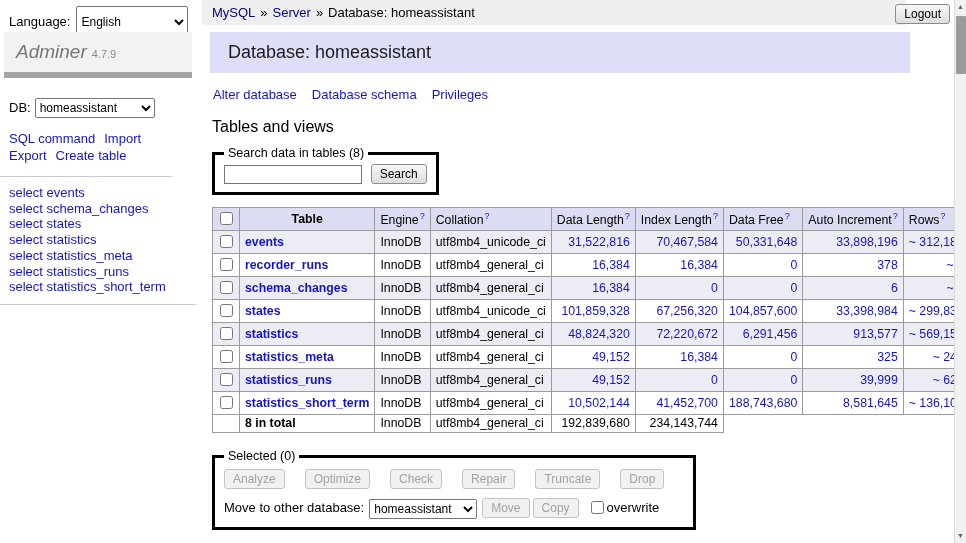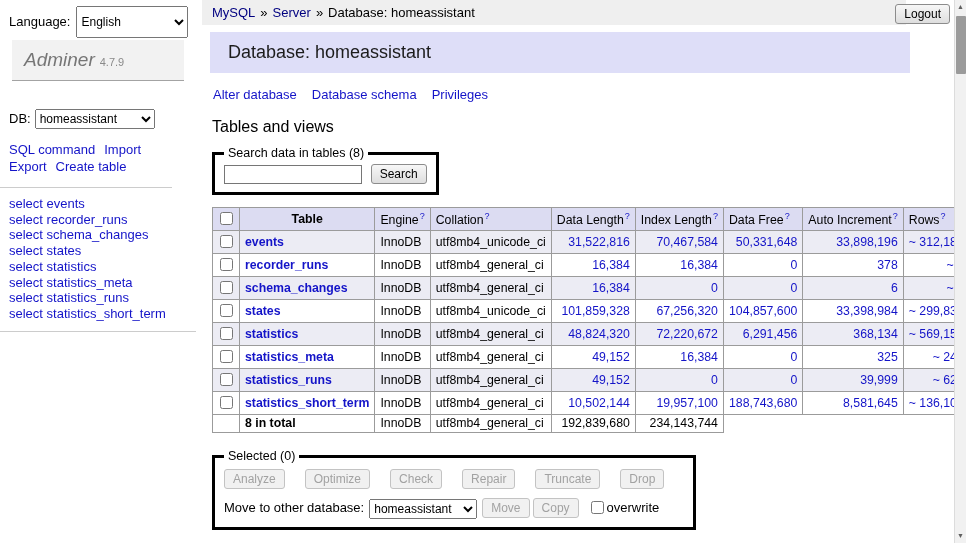--- a/index.html
+++ b/index.html
@@ -26,21 +26,21 @@
   .breadcrumb {
     position:absolute; left:202px; top:0; width:704px; height:25px;
     background:#efefef; line-height:25px; padding:0 10px; white-space:nowrap;
   }
   .breadcrumb a { color:#000080; }
   .breadcrumb .sep { margin:0 5px; }
 
   
   .sidebar { position:absolute; left:0; top:28px; width:196px; }
   .app-h1 {
-    margin:12px; background:#f2f2f2; border-bottom:1px solid #a3a3a3;
+    margin:4px; background:#f2f2f2; border-bottom:6px solid #a3a3a3;
     padding:9px 12px; font-weight:normal; font-size:19px; font-style:italic; color:#767676;
   }
   .app-h1 .ver { font-size:11px; font-style:normal; color:#8a8a8a; margin-left:5px; }
   .db-form { padding:16px 9px 12px; }
   .db-form select { width:120px; font-size:12px; height:20px; margin-left:4px; }
   .action-links { padding:0 9px 12px; width:172px; line-height:17px; border-bottom:1px solid #ccc; }
   .action-links a { margin-right:9px; white-space:nowrap; display:inline-block; }
   .table-links { padding:8px 9px 9px; border-bottom:1px solid #ccc; }
   .table-links a { display:block; line-height:15.7px; white-space:nowrap; }
 
@@ -113,21 +113,20 @@
 </div>
 
 <div class="sidebar">
   <h1 class="app-h1"><span>Adminer</span><span class="ver">4.7.9</span></h1>
   <div class="db-form">
     <span>DB:</span><select><option>homeassistant</option></select>
   </div>
   <div class="action-links"><a href="#">SQL command</a><a href="#">Import</a><a href="#">Export</a><a href="#">Create table</a></div>
   <div class="table-links">
       <a href="#">select events</a>
-      <a href="#">select recorder_runs</a>
       <a href="#">select schema_changes</a>
       <a href="#">select states</a>
       <a href="#">select statistics</a>
       <a href="#">select statistics_meta</a>
       <a href="#">select statistics_runs</a>
       <a href="#">select statistics_short_term</a>
     </div>
 </div>
 
 <div class="content">
@@ -203,21 +202,21 @@
           <td class="num"><a href="#">~ 299,833</a></td>
         </tr>
         <tr class="odd">
           <td class="check"><input type="checkbox" style=""></td>
           <th><a href="#">statistics</a></th>
           <td>InnoDB</td>
           <td>utf8mb4_general_ci</td>
           <td class="num"><a href="#">48,824,320</a></td>
           <td class="num"><a href="#">72,220,672</a></td>
           <td class="num"><a href="#">6,291,456</a></td>
-          <td class="num"><a href="#">368,134</a></td>
+          <td class="num"><a href="#">913,577</a></td>
           <td class="num"><a href="#">~ 569,159</a></td>
         </tr>
         <tr>
           <td class="check"><input type="checkbox" style=""></td>
           <th><a href="#">statistics_meta</a></th>
           <td>InnoDB</td>
           <td>utf8mb4_general_ci</td>
           <td class="num"><a href="#">49,152</a></td>
           <td class="num"><a href="#">16,384</a></td>
           <td class="num"><a href="#">0</a></td>
@@ -234,21 +233,21 @@
           <td class="num"><a href="#">0</a></td>
           <td class="num"><a href="#">39,999</a></td>
           <td class="num"><a href="#">~ 628</a></td>
         </tr>
         <tr>
           <td class="check"><input type="checkbox" style=""></td>
           <th><a href="#">statistics_short_term</a></th>
           <td>InnoDB</td>
           <td>utf8mb4_general_ci</td>
           <td class="num"><a href="#">10,502,144</a></td>
-          <td class="num"><a href="#">19,957,100</a></td>
+          <td class="num"><a href="#">41,452,700</a></td>
           <td class="num"><a href="#">188,743,680</a></td>
           <td class="num"><a href="#">8,581,645</a></td>
           <td class="num"><a href="#">~ 136,108</a></td>
         </tr>
       </tbody>
     <tfoot>
       <tr>
         <td></td>
         <th>8 in total</th>
         <td>InnoDB</td>

